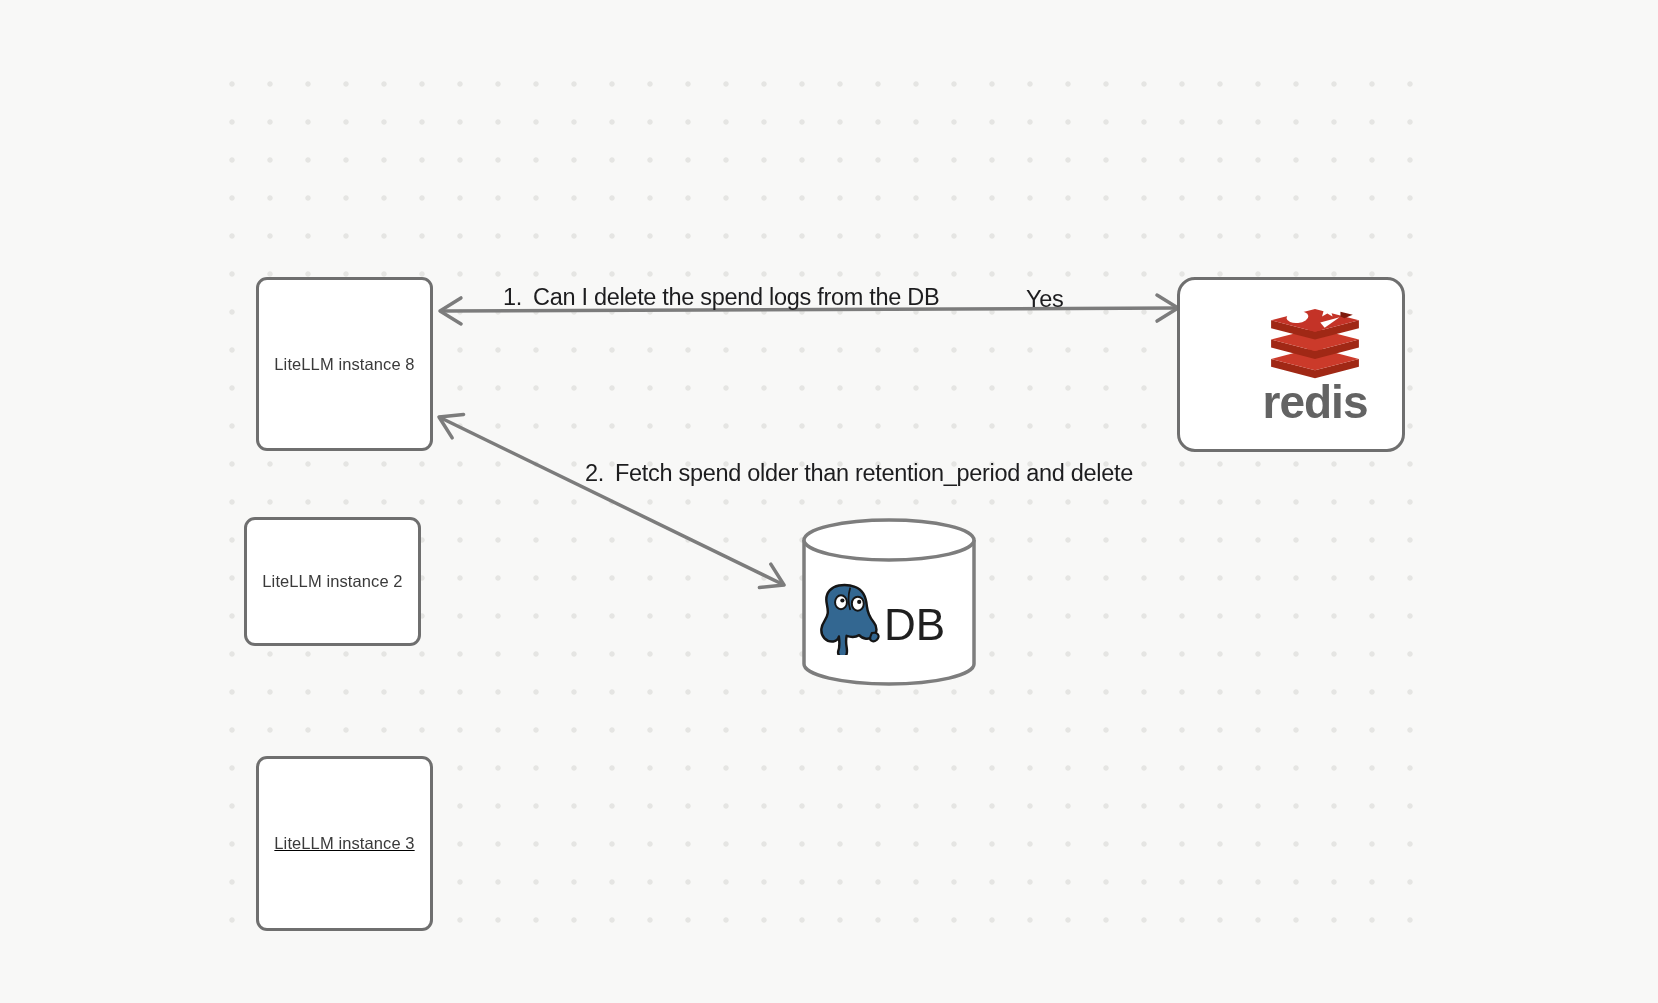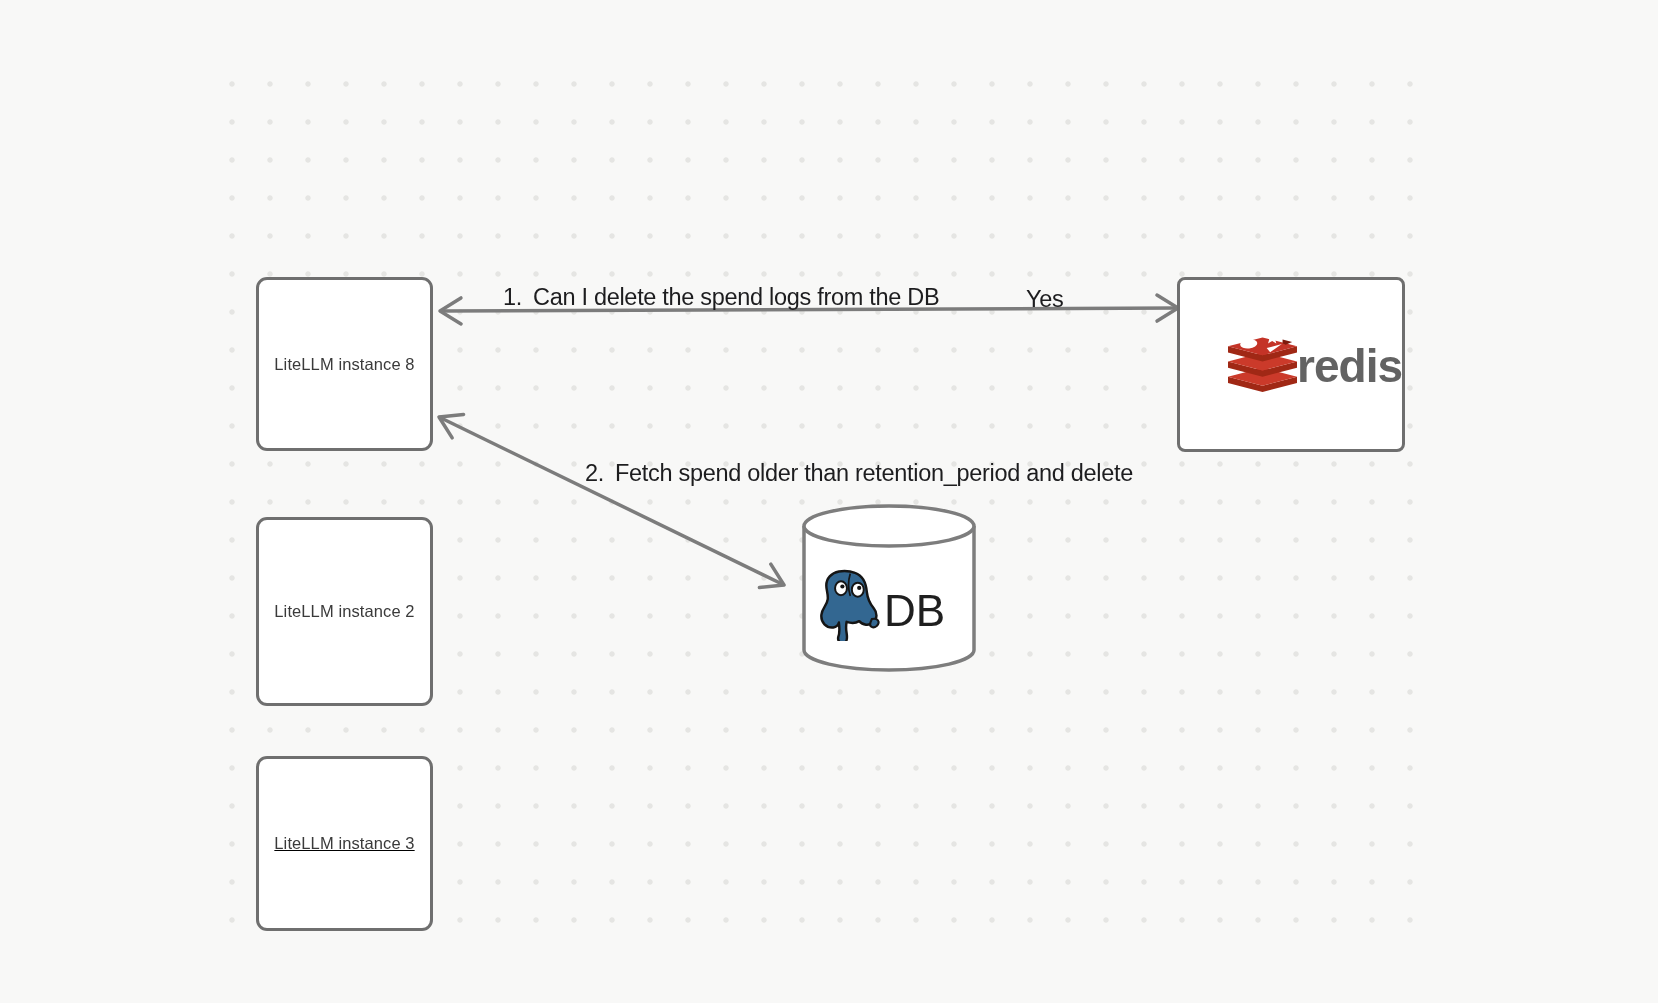--- a/index.html
+++ b/index.html
@@ -19,36 +19,36 @@
   }
 
   
   .node{
     position:absolute;box-sizing:border-box;
     background:#ffffff;border:3.5px solid #6f6f6f;border-radius:11px;
     display:flex;align-items:center;justify-content:center;
   }
   .node-label{font-size:16.5px;color:#3a3a3a;letter-spacing:.1px;}
   #inst1{left:256px;top:277px;width:177px;height:174px;}
-  #inst2{left:256px;top:517px;width:177px;height:189px;}
+  #inst2{left:244px;top:517px;width:177px;height:129px;}
   #inst3{left:256px;top:756px;width:177px;height:175px;text-decoration:underline;}
 
   
   .redis-node{
     position:absolute;left:1177px;top:277px;width:228px;height:175px;
-    box-sizing:border-box;background:#fff;border:3.5px solid #6f6f6f;border-radius:8px;
-    display:flex;flex-direction:row;align-items:center;justify-content:center;padding-left:48px;
+    box-sizing:border-box;background:#fff;border:3.5px solid #6f6f6f;border-radius:18px;
+    display:flex;flex-direction:column;align-items:center;justify-content:center;padding-left:48px;
   }
   .redis-wordmark{
     font-size:46px;font-weight:bold;color:#636363;
     letter-spacing:-1px;line-height:40px;margin-top:2px;
   }
 
   
-  .db-group{position:absolute;left:801px;top:503px;width:176px;height:170px;text-align:right;}
+  .db-group{position:absolute;left:801px;top:517px;width:176px;height:170px;text-align:right;}
   .db-cyl{position:absolute;left:0;top:0;}
   .pg-icon{position:absolute;left:12px;top:64px;}
   .db-label{
     position:absolute;left:83px;top:86px;
     font-size:44px;font-weight:400;color:#1f1f1f;line-height:1;letter-spacing:0;
   }
 
   
   .arrows{position:absolute;left:0;top:0;pointer-events:none;}
 

